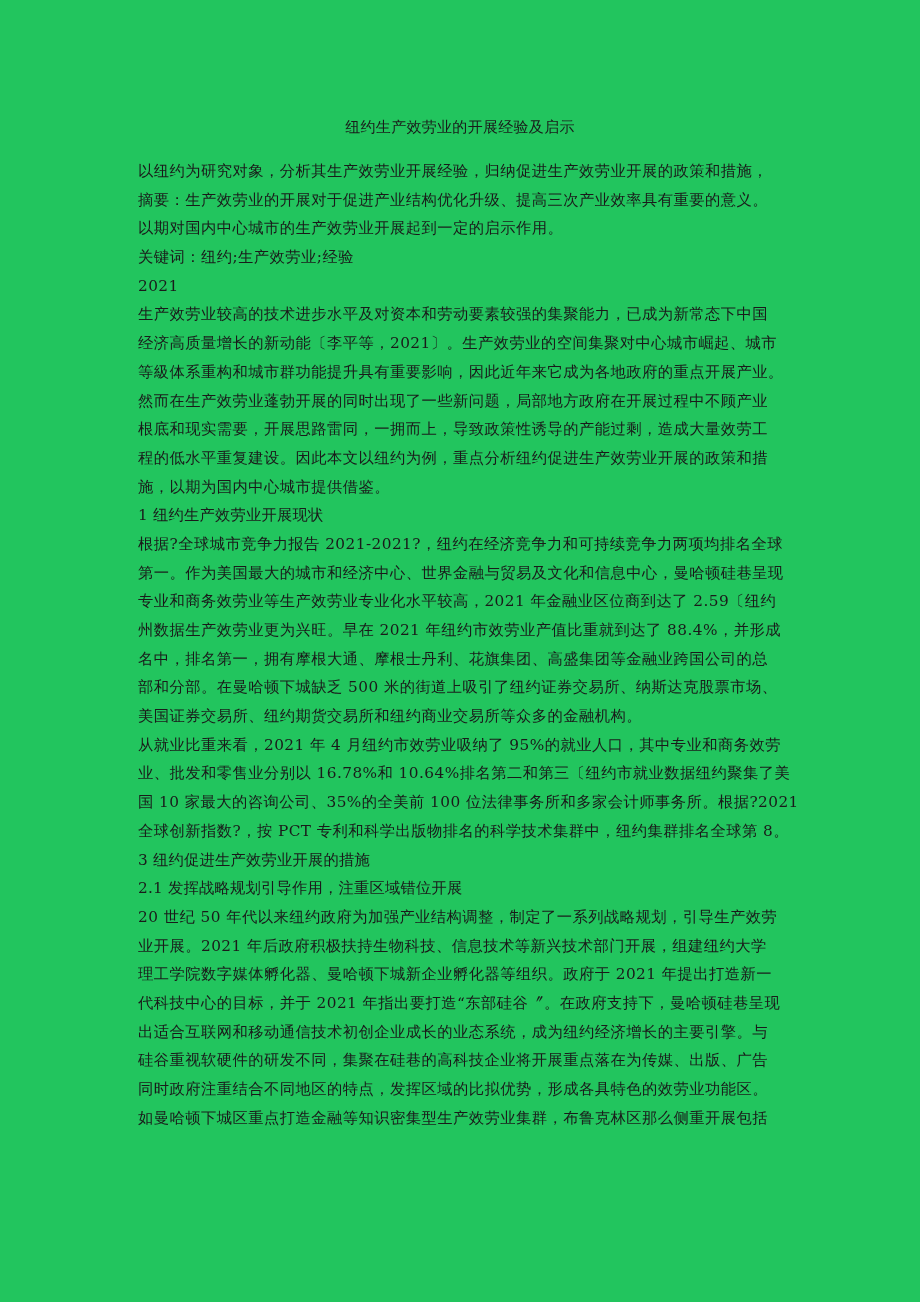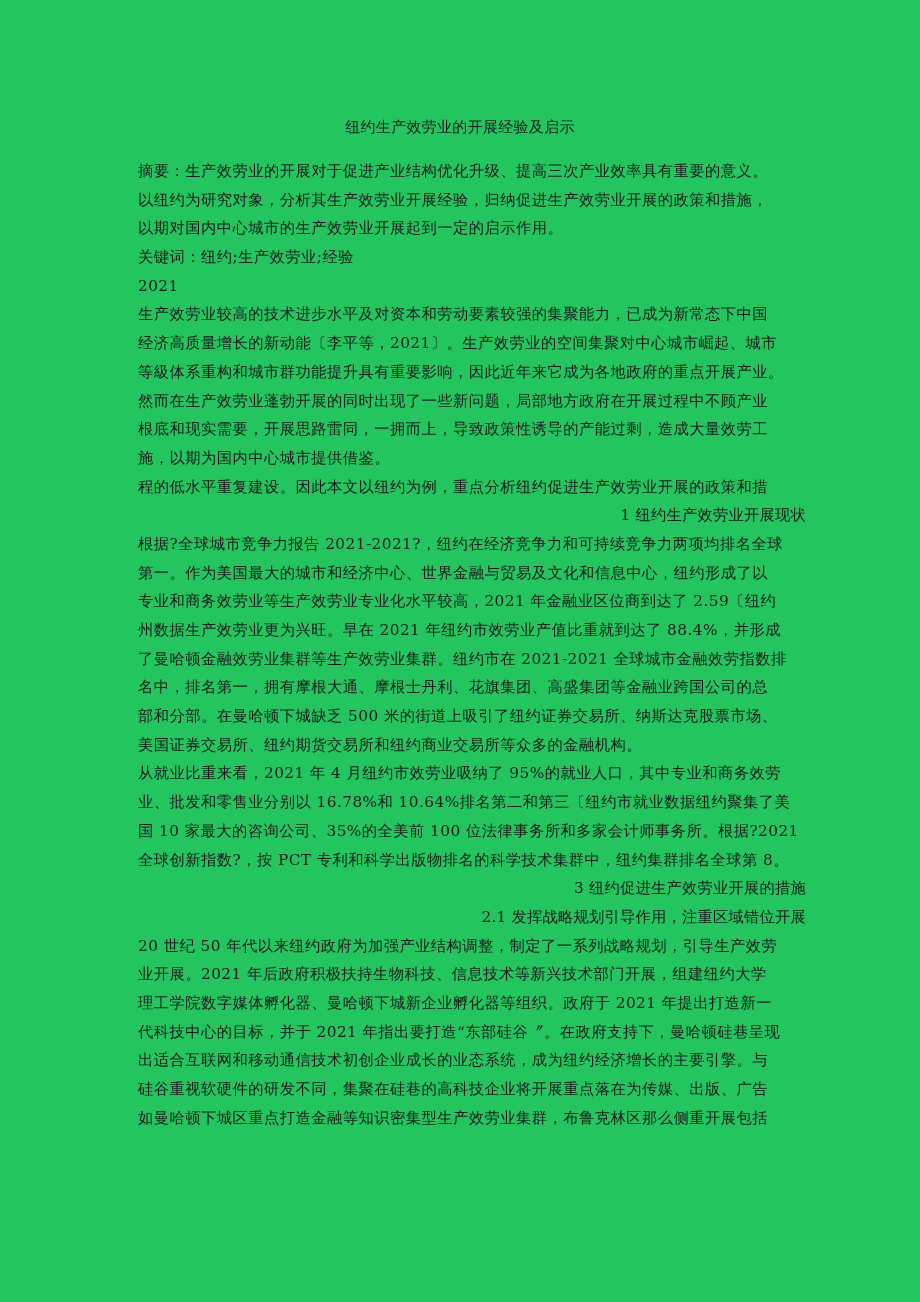--- a/index.html
+++ b/index.html
@@ -42,58 +42,57 @@
       display: block;
       height: 28.7px;
       line-height: 28.7px;
       font-size: 15.3px;
       white-space: nowrap;
       overflow: visible;
       letter-spacing: 0.45px;
     }
     .line.heading {
       letter-spacing: 0.2px;
-      text-align: right;
     }
   </style>
 </head>
 <body>
 
 <div class="page">
   <div class="title">纽约生产效劳业的开展经验及启示</div>
 
   <div class="body">
+    <span class="line">以纽约为研究对象，分析其生产效劳业开展经验，归纳促进生产效劳业开展的政策和措施，</span>
     <span class="line">摘要：生产效劳业的开展对于促进产业结构优化升级、提高三次产业效率具有重要的意义。</span>
-    <span class="line">以纽约为研究对象，分析其生产效劳业开展经验，归纳促进生产效劳业开展的政策和措施，</span>
     <span class="line">以期对国内中心城市的生产效劳业开展起到一定的启示作用。</span>
     <span class="line">关键词：纽约;生产效劳业;经验</span>
     <span class="line">2021</span>
     <span class="line">生产效劳业较高的技术进步水平及对资本和劳动要素较强的集聚能力，已成为新常态下中国</span>
     <span class="line">经济高质量增长的新动能〔李平等，2021〕。生产效劳业的空间集聚对中心城市崛起、城市</span>
     <span class="line">等級体系重构和城市群功能提升具有重要影响，因此近年来它成为各地政府的重点开展产业。</span>
     <span class="line">然而在生产效劳业蓬勃开展的同时出现了一些新问题，局部地方政府在开展过程中不顾产业</span>
     <span class="line">根底和现实需要，开展思路雷同，一拥而上，导致政策性诱导的产能过剩，造成大量效劳工</span>
+    <span class="line">程的低水平重复建设。因此本文以纽约为例，重点分析纽约促进生产效劳业开展的政策和措</span>
     <span class="line">施，以期为国内中心城市提供借鉴。</span>
-    <span class="line">程的低水平重复建设。因此本文以纽约为例，重点分析纽约促进生产效劳业开展的政策和措</span>
     <span class="line heading">1 纽约生产效劳业开展现状</span>
     <span class="line">根据?全球城市竞争力报告 2021-2021?，纽约在经济竞争力和可持续竞争力两项均排名全球</span>
-    <span class="line">第一。作为美国最大的城市和经济中心、世界金融与贸易及文化和信息中心，纽约形成了以</span>
+    <span class="line">第一。作为美国最大的城市和经济中心、世界金融与贸易及文化和信息中心，曼哈顿硅巷呈现</span>
     <span class="line">专业和商务效劳业等生产效劳业专业化水平较高，2021 年金融业区位商到达了 2.59〔纽约</span>
     <span class="line">州数据生产效劳业更为兴旺。早在 2021 年纽约市效劳业产值比重就到达了 88.4%，并形成</span>
-    <span class="line">了曼哈顿金融效劳业集群等生产效劳业集群。纽约市在 2021-2021 全球城市金融效劳指数排</span>
     <span class="line">名中，排名第一，拥有摩根大通、摩根士丹利、花旗集团、高盛集团等金融业跨国公司的总</span>
     <span class="line">部和分部。在曼哈顿下城缺乏 500 米的街道上吸引了纽约证券交易所、纳斯达克股票市场、</span>
     <span class="line">美国证券交易所、纽约期货交易所和纽约商业交易所等众多的金融机构。</span>
     <span class="line">从就业比重来看，2021 年 4 月纽约市效劳业吸纳了 95%的就业人口，其中专业和商务效劳</span>
     <span class="line">业、批发和零售业分别以 16.78%和 10.64%排名第二和第三〔纽约市就业数据纽约聚集了美</span>
     <span class="line">国 10 家最大的咨询公司、35%的全美前 100 位法律事务所和多家会计师事务所。根据?2021</span>
     <span class="line">全球创新指数?，按 PCT 专利和科学出版物排名的科学技术集群中，纽约集群排名全球第 8。</span>
     <span class="line heading">3 纽约促进生产效劳业开展的措施</span>
     <span class="line heading">2.1 发挥战略规划引导作用，注重区域错位开展</span>
     <span class="line">20 世纪 50 年代以来纽约政府为加强产业结构调整，制定了一系列战略规划，引导生产效劳</span>
     <span class="line">业开展。2021 年后政府积极扶持生物科技、信息技术等新兴技术部门开展，组建纽约大学</span>
     <span class="line">理工学院数字媒体孵化器、曼哈顿下城新企业孵化器等组织。政府于 2021 年提出打造新一</span>
     <span class="line">代科技中心的目标，并于 2021 年指出要打造“东部硅谷〞。在政府支持下，曼哈顿硅巷呈现</span>
     <span class="line">出适合互联网和移动通信技术初创企业成长的业态系统，成为纽约经济增长的主要引擎。与</span>
     <span class="line">硅谷重视软硬件的研发不同，集聚在硅巷的高科技企业将开展重点落在为传媒、出版、广告</span>
+    <span class="line">同时政府注重结合不同地区的特点，发挥区域的比拟优势，形成各具特色的效劳业功能区。</span>
     <span class="line">如曼哈顿下城区重点打造金融等知识密集型生产效劳业集群，布鲁克林区那么侧重开展包括</span>
   </div>
 </div>
 
 </body></html>

